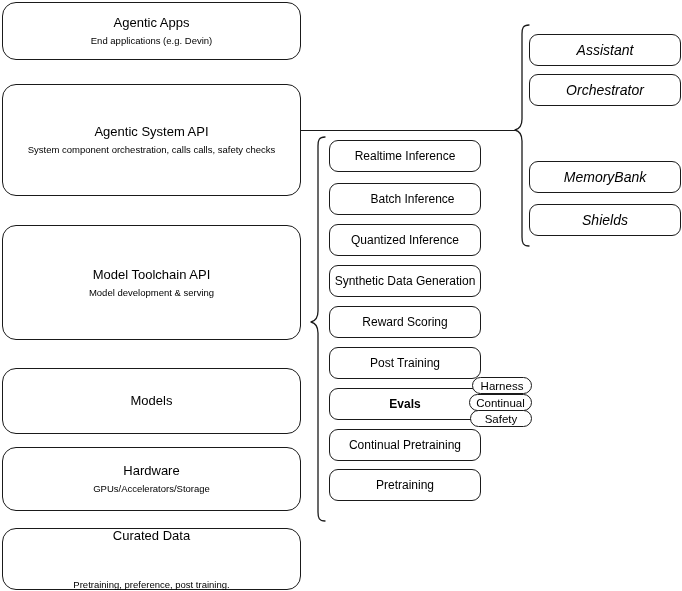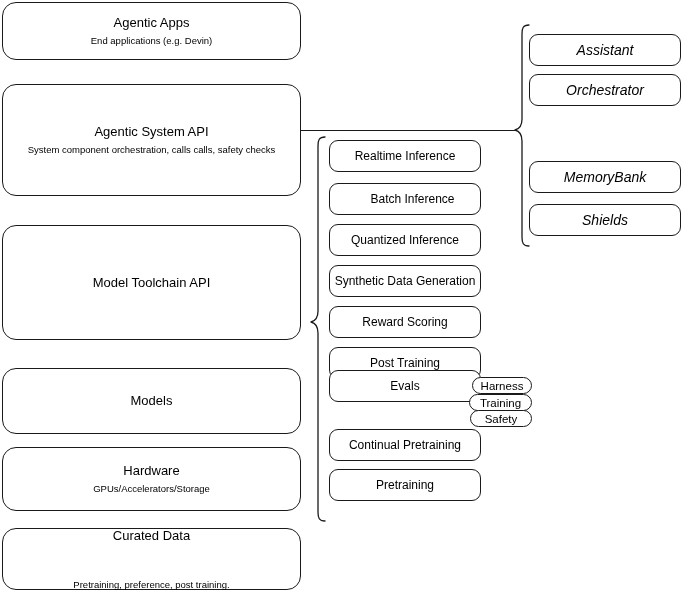--- a/index.html
+++ b/index.html
@@ -121,20 +121,21 @@
     <div class="subtitle">End applications (e.g. Devin)</div>
   </div>
 
   <div class="rbox layer-box" style="top:84px;height:112px;">
     <div class="title">Agentic System API</div>
     <div class="subtitle">System component orchestration, calls calls, safety checks</div>
   </div>
 
   <div class="rbox layer-box" style="top:225px;height:115px;">
     <div class="title">Model Toolchain API</div>
+    <div class="subtitle">Model development &amp; serving</div>
   </div>
 
   <div class="rbox layer-box" style="top:368px;height:66px;">
     <div class="title">Models</div>
   </div>
 
   <div class="rbox layer-box" style="top:447px;height:64px;">
     <div class="title">Hardware</div>
     <div class="subtitle">GPUs/Accelerators/Storage</div>
   </div>
@@ -161,32 +162,32 @@
   </div>
   <div class="rbox cap-box" style="top:265px;">
     <div class="title">Synthetic Data Generation</div>
   </div>
   <div class="rbox cap-box" style="top:306px;">
     <div class="title">Reward Scoring</div>
   </div>
   <div class="rbox cap-box" style="top:347px;">
     <div class="title">Post Training</div>
   </div>
-  <div class="rbox cap-box" style="top:370px;">
+  <div class="rbox cap-box" style="top:388px;font-weight:bold;">
     <div class="title">Evals</div>
   </div>
   <div class="rbox cap-box" style="top:429px;">
     <div class="title">Continual Pretraining</div>
   </div>
   <div class="rbox cap-box" style="top:469px;">
     <div class="title">Pretraining</div>
   </div>
 
   <div class="pill" style="left:472px;top:377px;width:60px;">Harness</div>
-  <div class="pill" style="left:469px;top:394px;width:63px;">Training</div>
+  <div class="pill" style="left:469px;top:394px;width:63px;">Continual</div>
   <div class="pill" style="left:470px;top:410px;width:62px;">Safety</div>
 
   <svg class="brace-svg" style="left:513px;top:24px;width:18px;height:223px;" viewBox="0 0 18 223">
     <path d="M16,1 C10,1 9,4 9,10 L9,95 C9,102 6,105 2,106 C6,107 9,110 9,117 L9,213 C9,219 10,222 16,222"></path>
   </svg>
 
   <div class="rbox comp-box" style="top:34px;">
     <div class="title">Assistant</div>
   </div>
   <div class="rbox comp-box" style="top:74px;">

